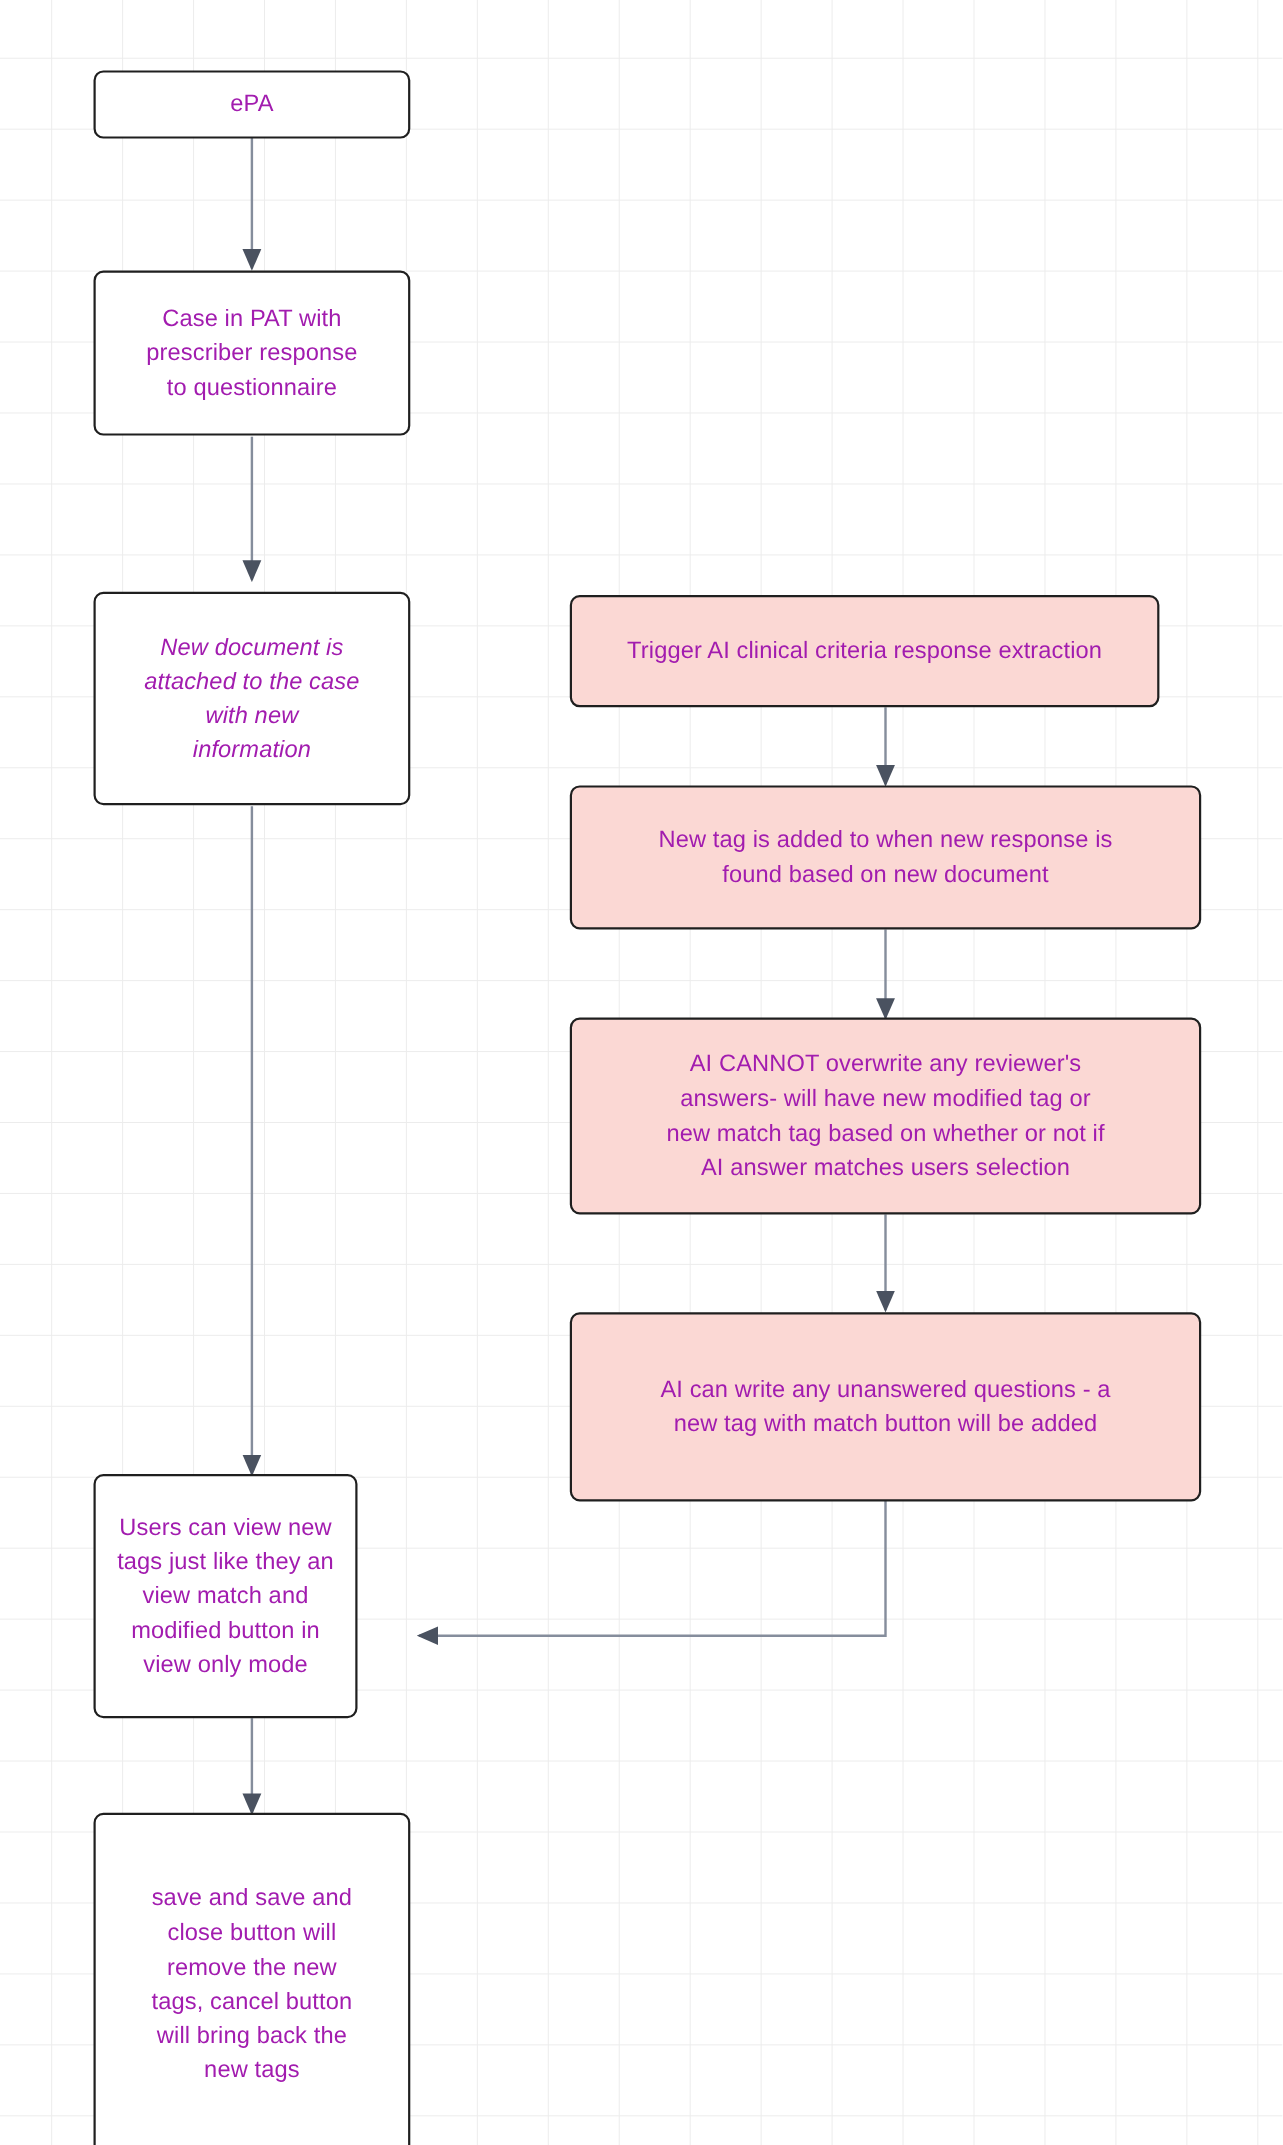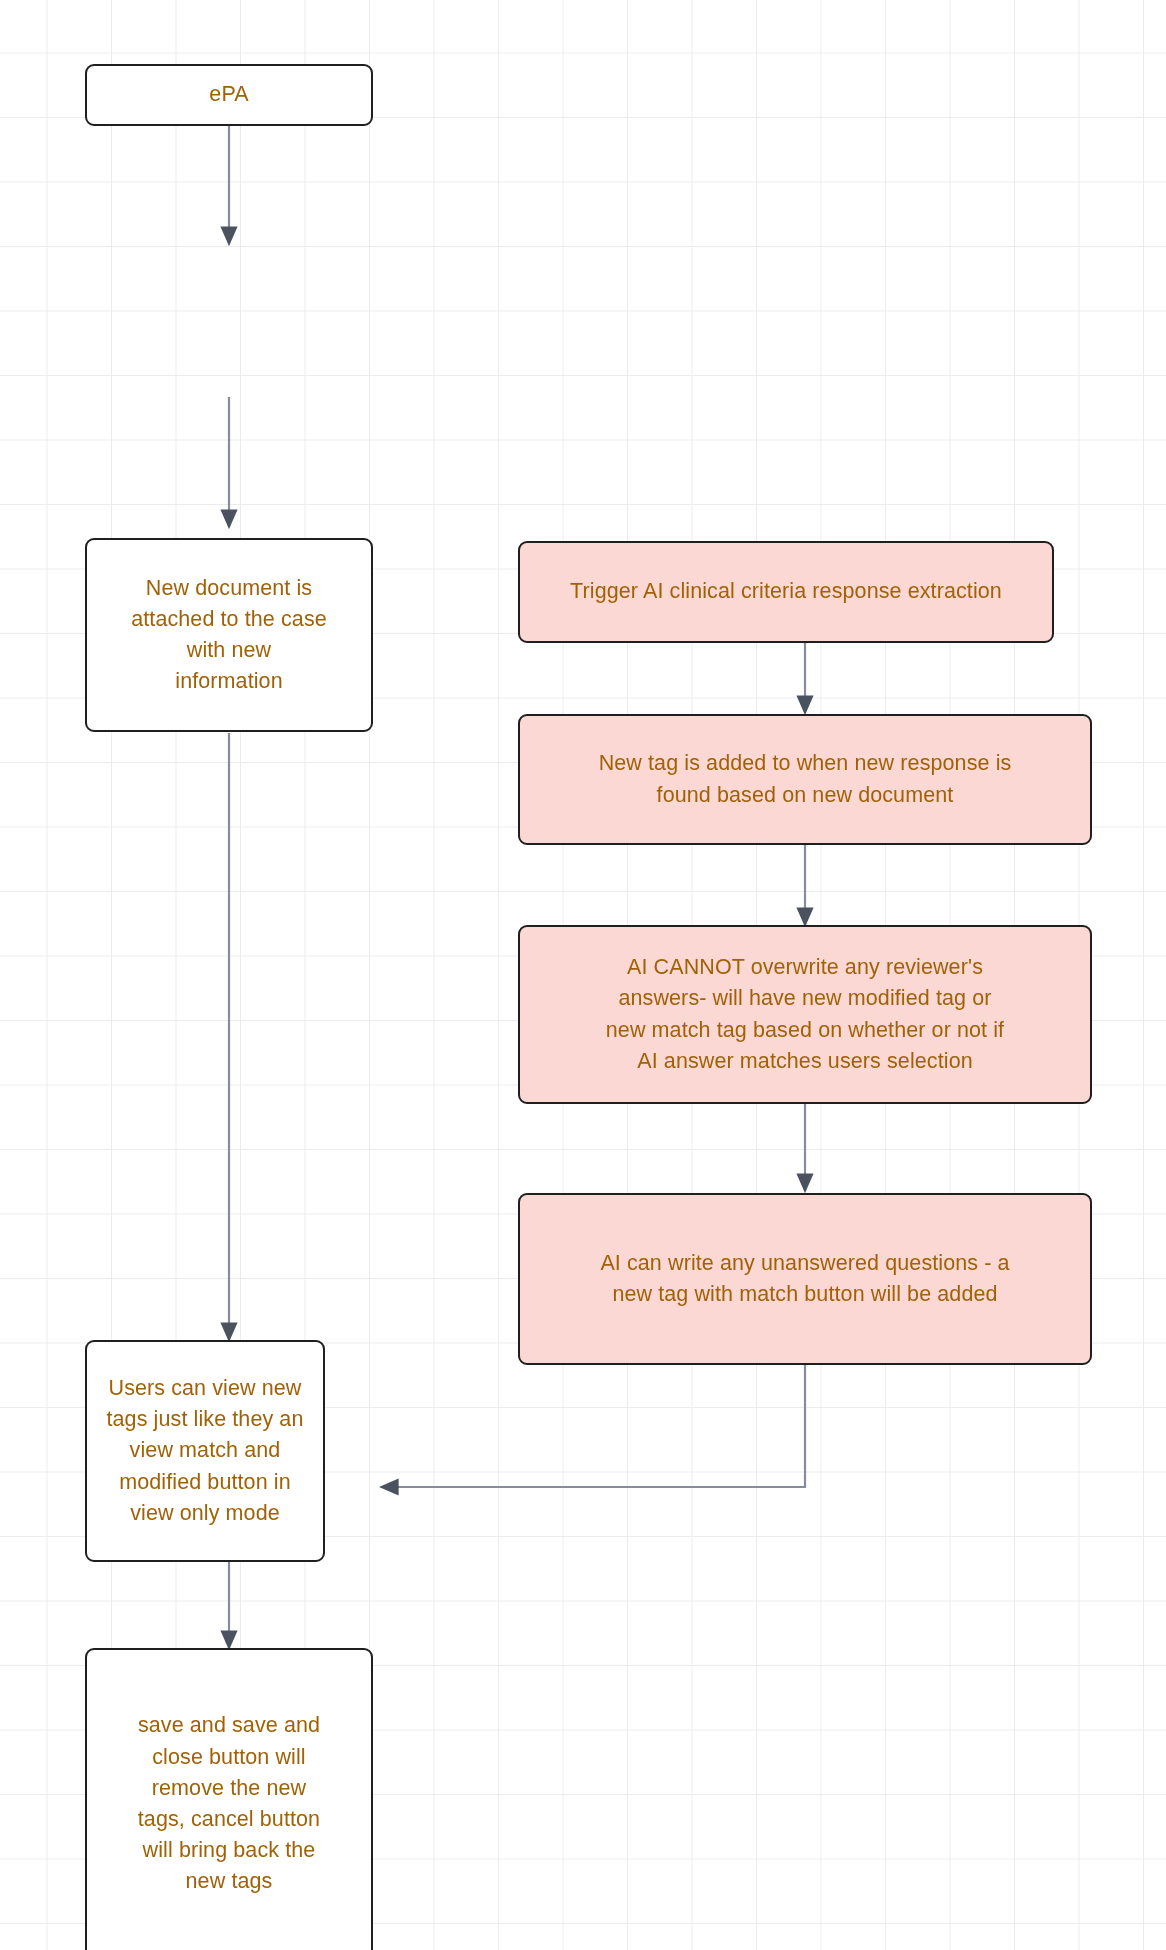--- a/index.html
+++ b/index.html
@@ -32,21 +32,21 @@
 
   
   .node {
     position: absolute;
     box-sizing: border-box;
     display: flex;
     align-items: center;
     justify-content: center;
     text-align: center;
     border-radius: 9px;
-    color: #a16207;
+    color: #a21caf;
     font-size: 21.5px;
     line-height: 1.45;
     letter-spacing: 0.1px;
     white-space: pre-line;
     padding: 6px 10px;
   }
   .node.proc {
     background: #ffffff;
     border: 2.4px solid #1f1f1f;
   }
@@ -110,22 +110,25 @@
       <line x1="805" y1="845" x2="805" y2="925"></line>
 
       <line x1="805" y1="1104" x2="805" y2="1191"></line>
 
       <path d="M805,1325 L805,1487 L381,1487"></path>
     </g>
   </svg>
 
   <div class="node proc" style="left:85px; top:64px; width:288px; height:62px;">ePA</div>
 
+  <div class="node proc" style="left:85px; top:246px; width:288px; height:150px;">Case in PAT with
+prescriber response
+to questionnaire</div>
 
-  <div class="node proc" style="left:85px; top:538px; width:288px; height:194px;">New document is
+  <div class="node proc" style="left:85px; top:538px; width:288px; height:194px;font-style:italic;">New document is
 attached to the case
 with new
 information</div>
 
   <div class="node proc" style="left:85px; top:1340px; width:240px; height:222px;">Users can view new
 tags just like they an
 view match and
 modified button in
 view only mode</div>
 

